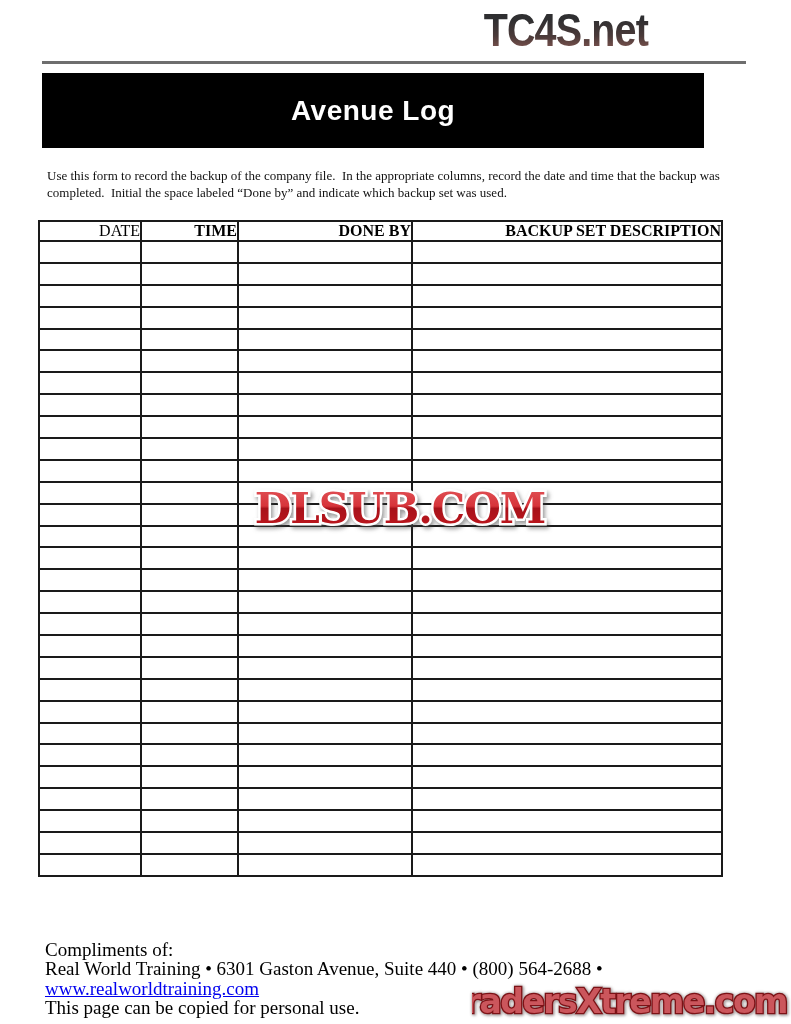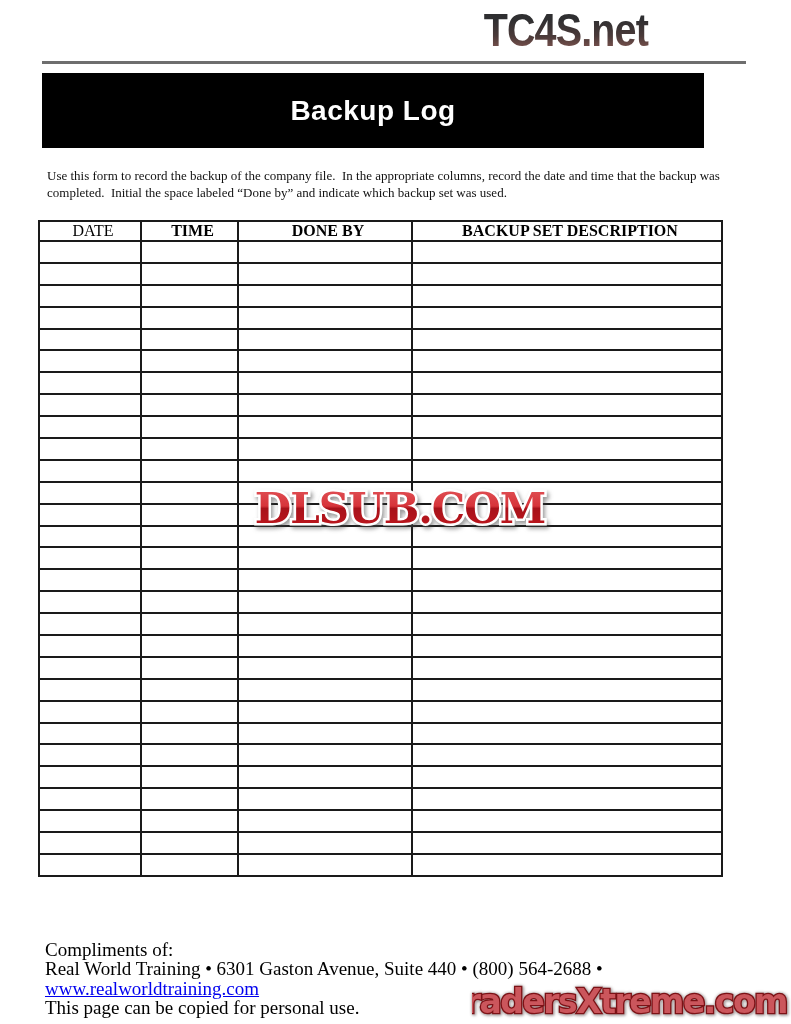--- a/index.html
+++ b/index.html
@@ -42,21 +42,21 @@
 
   
   table.log {
     position: absolute; top: 220px; left: 38px;
     width: 683px;
     border-collapse: collapse; table-layout: fixed;
   }
   table.log th, table.log td { border: 2px solid #1a1a1a; padding: 0 0 0 6px; }
   table.log th {
     height: 15px; font-size: 16px; font-weight: bold;
-    text-align: center; vertical-align: middle; color: #000;
+    text-align: right; vertical-align: middle; color: #000;
     font-family: "Liberation Serif", serif;
   }
   table.log th.regular { font-weight: normal; }
   table.log td { height: 19.9px; }
 
   
   #dlsub-watermark {
     position: absolute; top: 480px; left: 250px;
     width: 300px; height: 56px;
     filter: drop-shadow(2px 3px 2px rgba(70,70,70,0.55));
@@ -92,21 +92,21 @@
       </linearGradient>
     </defs>
     <g transform="translate(206,44) scale(0.84,1)">
       <text x="0" y="0" text-anchor="end" fill="url(#gradTc4s)" font-family="Liberation Sans, sans-serif" font-weight="bold" font-size="47" letter-spacing="-1">TC4S.net</text>
     </g>
   </svg>
 
   <div class="header-rule"></div>
 
   <div class="banner">
-    <span>Backup Log</span>
+    <span>Avenue Log</span>
   </div>
 
   <p class="instructions">Use this form to record the backup of the company file.  In the appropriate columns, record the date and time that the backup was completed.  Initial the space labeled “Done by” and indicate which backup set was used.</p>
 
   <table class="log">
     <colgroup>
       <col style="width:102px">
       <col style="width:97px">
       <col style="width:174px">
       <col style="width:310px">

